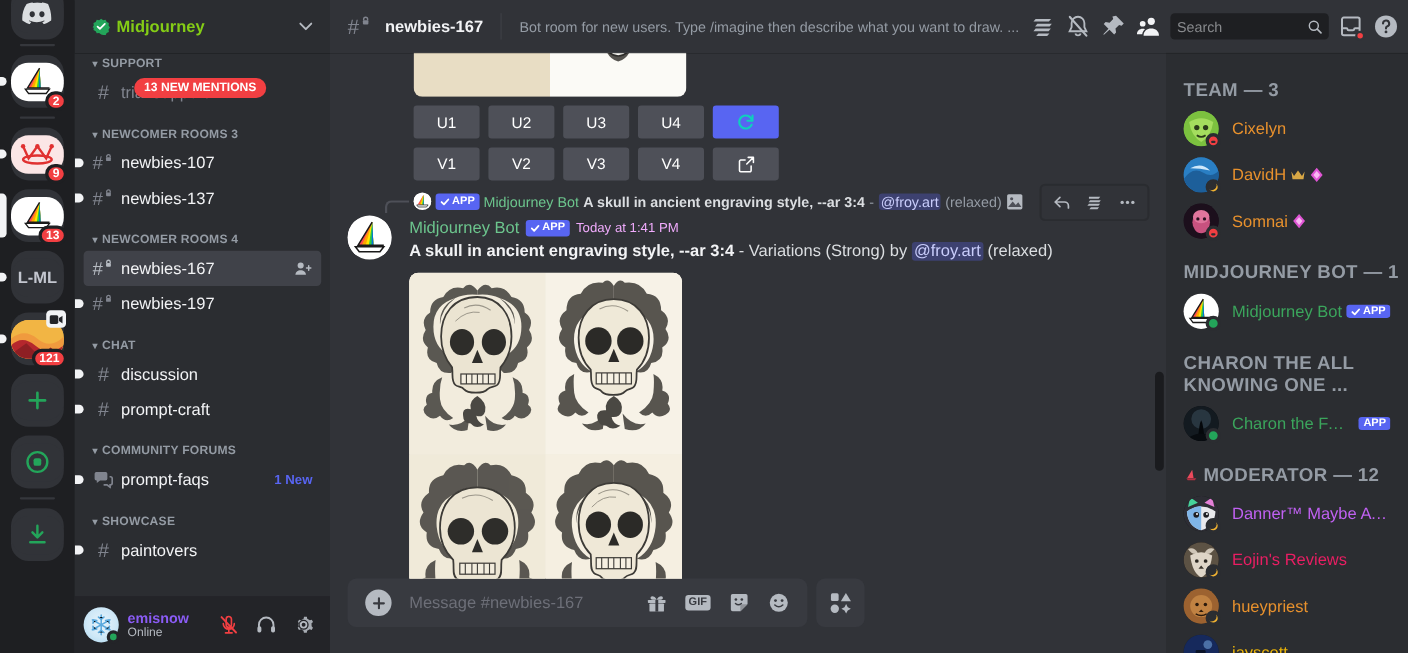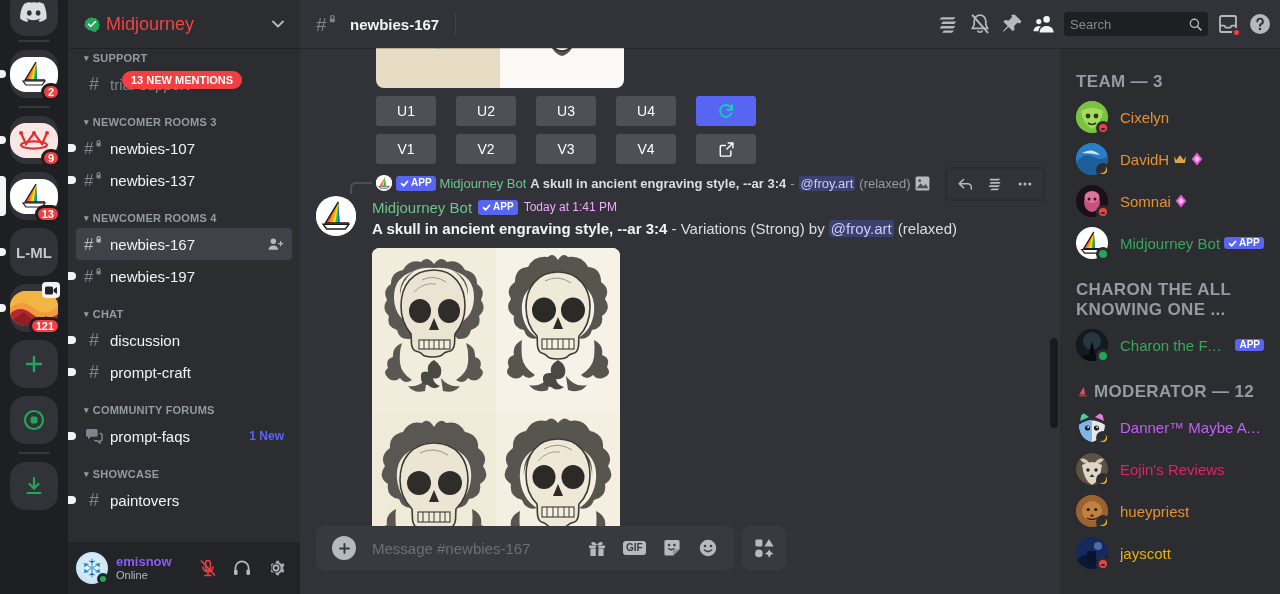--- a/index.html
+++ b/index.html
@@ -50,21 +50,21 @@
 
   
   .sidebar {
     width: 232px; flex: 0 0 232px; background: #2b2d31;
     display: flex; flex-direction: column; height: 594px; position: relative;
   }
   .guild-header {
     height: 48px; flex: 0 0 48px; display: flex; align-items: center;
     padding: 0 16px; box-shadow: 0 1px 0 rgba(0,0,0,.24); cursor: pointer; gap: 6px;
   }
-  .guild-name { font-size: 18px; font-weight: 400; color: #ef4444; flex: 1;
+  .guild-name { font-size: 15px; font-weight: 700; color: #84cc16; flex: 1;
     white-space: nowrap; overflow: hidden; text-overflow: ellipsis; }
   .verified {
     width: 16px; height: 16px; flex: 0 0 16px;
   }
   .chevdown { color: #b5bac1; font-size: 12px; }
 
   .chanlist { flex: 1; overflow: hidden; padding-top: 0px; position: relative; }
   .cat {
     display: flex; align-items: center; gap: 2px;
     padding: 16px 8px 4px 16px; font-size: 11px; font-weight: 700;
@@ -132,21 +132,21 @@
     font-size: 13px; width: 100%; font-family: "Liberation Sans", sans-serif;
   }
   .search input::placeholder { color: #87898c; }
 
   .content { flex: 1; display: flex; min-height: 0; }
   .msgs { flex: 1; position: relative; overflow: hidden; display: flex; flex-direction: column; min-width: 0; }
   .scroller { flex: 1; overflow: hidden; position: relative; padding-bottom: 0; }
 
   .msggrp { padding: 0 16px 0 16px; position: relative; }
 
-  .btnrow { display: flex; gap: 20px; padding-left: 60px; margin-bottom: 8px; }
+  .btnrow { display: flex; gap: 8px; padding-left: 60px; margin-bottom: 8px; }
   .mjbtn {
     width: 60px; height: 30px; background: #4e5058; border-radius: 3px;
     display: flex; align-items: center; justify-content: center;
     font-size: 14px; font-weight: 500; color: #fff; cursor: pointer;
   }
   .mjbtn.primary { background: #5865f2; }
 
   .reply-ctx { display: flex; align-items: center; gap: 4px; padding-left: 60px;
     font-size: 13px; height: 22px; position: relative; }
   .reply-spine {
@@ -539,20 +539,21 @@
     <div class="topbar">
       <span class="tb-hash">
         <svg width="22" height="22" viewBox="0 0 22 22">
             <text x="0" y="18" font-size="19" fill="#80848e" font-family="Liberation Sans, sans-serif">#</text>
             <path d="M14.6 5.6 v-1.2 a1.8 1.8 0 0 1 3.6 0 v1.2" fill="none" stroke="#80848e" stroke-width="1.3"></path>
             <rect x="13.9" y="5.4" width="5" height="3.8" rx="0.9" fill="#80848e"></rect>
           </svg>
       </span>
       <span class="tb-title">newbies-167</span>
       <span class="tb-div"></span>
+      <span class="tb-topic">Bot room for new users. Type /imagine then describe what you want to draw. ...</span>
 
       <div class="tb-icons">
         <div class="tb-ic">
           <svg width="24" height="24" viewBox="0 0 24 24">
               <g fill="#b5bac1">
                 <path d="M5.5 5.2 h14 l-2 2.4 h-14z"></path>
                 <path d="M7 9.6 h13.2 l-2 2.4 H5z"></path>
                 <path d="M5.5 14 h13.8 l-2 2.4 H3.5z"></path>
                 <path d="M8 18.4 h10 l-2 2.4 H6z"></path>
               </g>
@@ -971,20 +972,21 @@
           </span>
           <span class="m-name" style="color:#e8912d;">
             <span class="txt">Somnai</span>
             <svg width="12" height="14" viewBox="0 0 12 14">
                 <path d="M6 0.6 L11.4 7 L6 13.4 L0.6 7z" fill="#e055d5"></path>
                 <path d="M6 3.4 L9 7 L6 10.6 L3 7z" fill="#f9b8f2"></path>
               </svg>
           </span>
         </div>
 
+        <div class="m-cat">MIDJOURNEY BOT — 1</div>
         <div class="m-row">
           <span class="m-av">
             <span class="pic" style="background:#fff;">
               <svg width="32" height="26" viewBox="0 0 34 28">
                 <path d="M19 2 L8 20 L20 20 Z" fill="#ff4d4d"></path>
                   <path d="M19 2 L11 20 L20 20 Z" fill="#ffa500"></path>
                 <path d="M19 2 L14 20 L20 20 Z" fill="#ffe600"></path>
                   <path d="M19 2 L16.5 20 L20 20 Z" fill="#2ecc40"></path>
                 <path d="M19 2 L18.5 20 L20 20 Z" fill="#0074d9"></path>
                 <path d="M6 21 h22 l-3 4 H9 Z" fill="#fff" stroke="#1a1a1a" stroke-width="1.3"></path>

